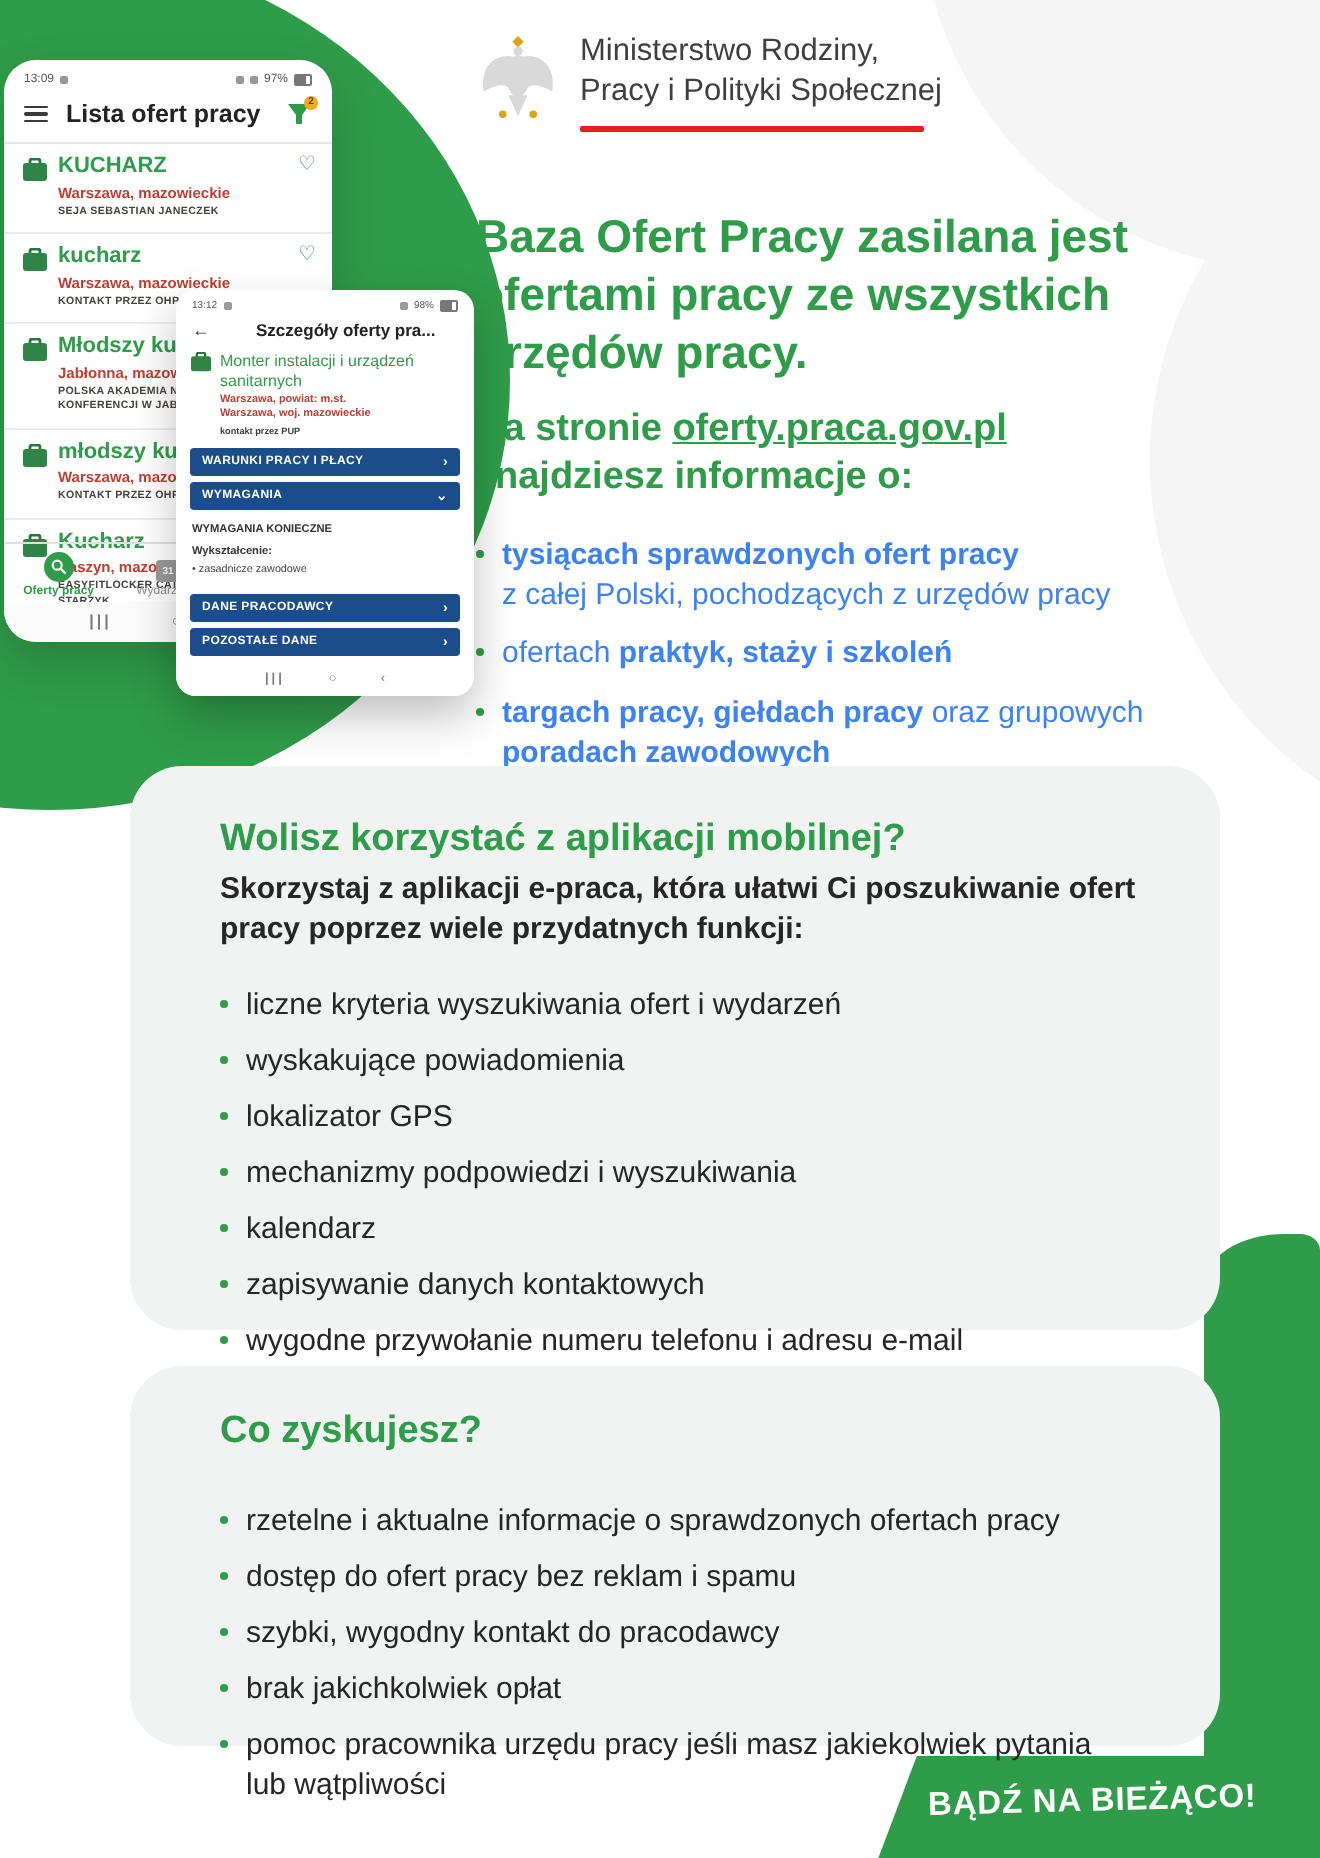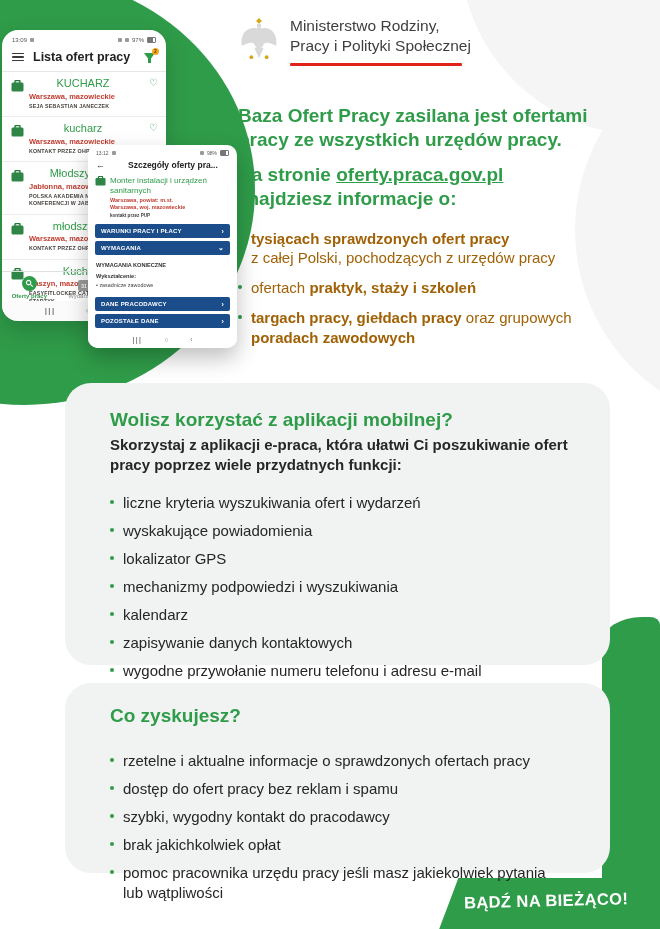--- a/index.html
+++ b/index.html
@@ -19,25 +19,25 @@
 
   
   .ministry{position:absolute;left:238px;top:16px;display:flex;align-items:flex-start;z-index:2;}
   .eagle{width:42px;height:48px;flex:none;}
   .ministry-text{margin-left:10px;}
   .ministry-line{font-size:15.5px;color:#3f3f3f;line-height:1.32;}
   .red-line{height:3px;width:172px;background:#e2231a;margin-top:6px;border-radius:1px;}
 
   
   .intro{position:absolute;left:238px;top:104px;width:400px;z-index:2;}
-  .intro h1{margin:0;font-size:19px;line-height:1.27;font-weight:700;color:#2f9c49;}
+  .intro h1{margin:0;font-size:23px;line-height:1.27;font-weight:700;color:#2f9c49;}
   .intro .lead{margin-top:11px;font-size:19px;line-height:1.27;font-weight:600;color:#2f9c49;}
   .intro .lead a{color:#2f9c49;text-decoration:underline;}
   .ibullets{list-style:none;margin:17px 0 0;padding:0;width:365px;}
-  .ibullets li{position:relative;padding-left:13px;margin-bottom:10px;font-size:15px;line-height:1.32;color:#a16207;}
+  .ibullets li{position:relative;padding-left:13px;margin-bottom:10px;font-size:15px;line-height:1.32;color:#3b82f6;}
   .ibullets li::before{content:"";position:absolute;left:0;top:7px;width:4px;height:4px;border-radius:50%;background:#2f9c49;}
   .iline{display:block;}
   .seg{font-weight:400;}
   .seg.bold{font-weight:700;}
 
   
   .card{position:absolute;left:65px;width:545px;background:#f1f2f2;border-radius:26px;z-index:2;box-sizing:border-box;}
   .card-app{top:383px;height:282px;padding:26px 30px 0 45px;}
   .card-benefits{top:683px;height:190px;padding:22px 30px 0 45px;}
   .card h2{margin:0;font-size:19px;font-weight:700;color:#2f9c49;}
@@ -66,21 +66,21 @@
   .hamburger span{display:block;height:1.6px;background:#3a3a3a;margin:2px 0;border-radius:1px;}
   .p1-title{flex:1;font-size:12.5px;font-weight:600;color:#222;}
   .funnel-wrap{position:relative;width:13px;height:13px;flex:none;}
   .funnel-badge{position:absolute;right:-3px;top:-3px;width:7px;height:7px;border-radius:50%;background:#f6a81c;
                 color:#5a3c00;font-size:5px;font-weight:700;display:flex;align-items:center;justify-content:center;}
   .p1-divider{height:1px;background:#e6e6e6;}
 
   .job-row{position:relative;display:flex;padding:5px 9px 6px;border-bottom:1px solid #ececec;}
   .briefcase{flex:none;margin-top:1px;}
   .job-text{margin-left:5px;width:108px;}
-  .job-title{font-size:11px;font-weight:400;color:#2f9c49;line-height:1.15;text-align:center;}
+  .job-title{font-size:11px;font-weight:700;color:#2f9c49;line-height:1.15;}
   .job-loc{font-size:7.5px;font-weight:700;color:#c03d31;margin-top:2px;}
   .job-co{font-size:5.3px;font-weight:700;color:#47423f;letter-spacing:.2px;margin-top:2px;width:82px;line-height:1.4;}
   .heart{position:absolute;right:8px;top:6px;font-size:10px;color:#2f9c49;line-height:1;}
 
   .tabbar{display:flex;justify-content:space-around;align-items:flex-end;border-top:1px solid #e0e0e0;padding:4px 0 2px;}
   .tab{display:flex;flex-direction:column;align-items:center;width:48px;}
   .tab-label{font-size:6px;color:#8e8e8e;margin-top:2px;}
   .tab.active .tab-label{color:#2f9c49;font-weight:700;}
   .search-ic{width:15px;height:15px;border-radius:50%;background:#2f9c49;display:flex;align-items:center;justify-content:center;}
   .search-ic svg{width:9px;height:9px;}

